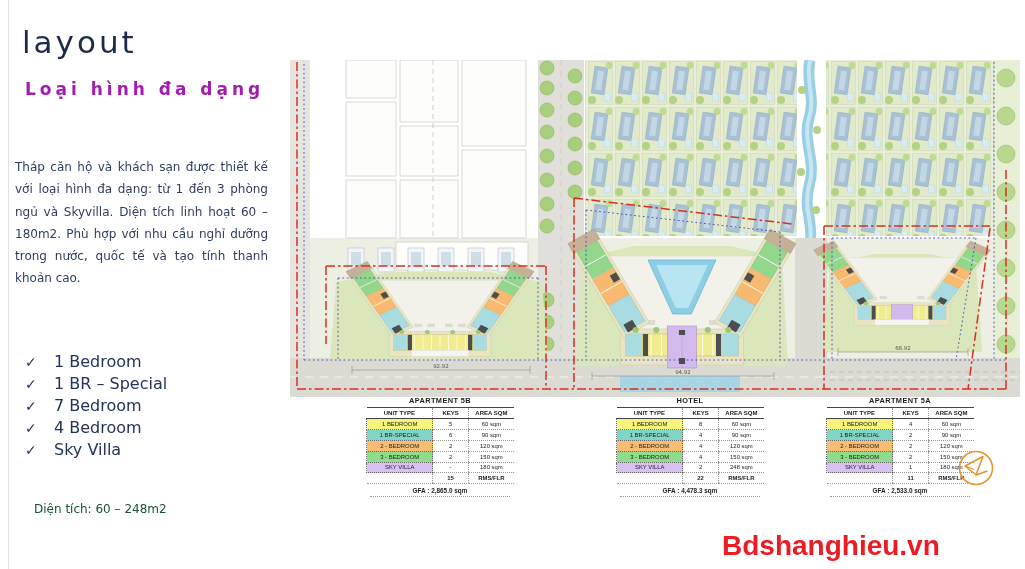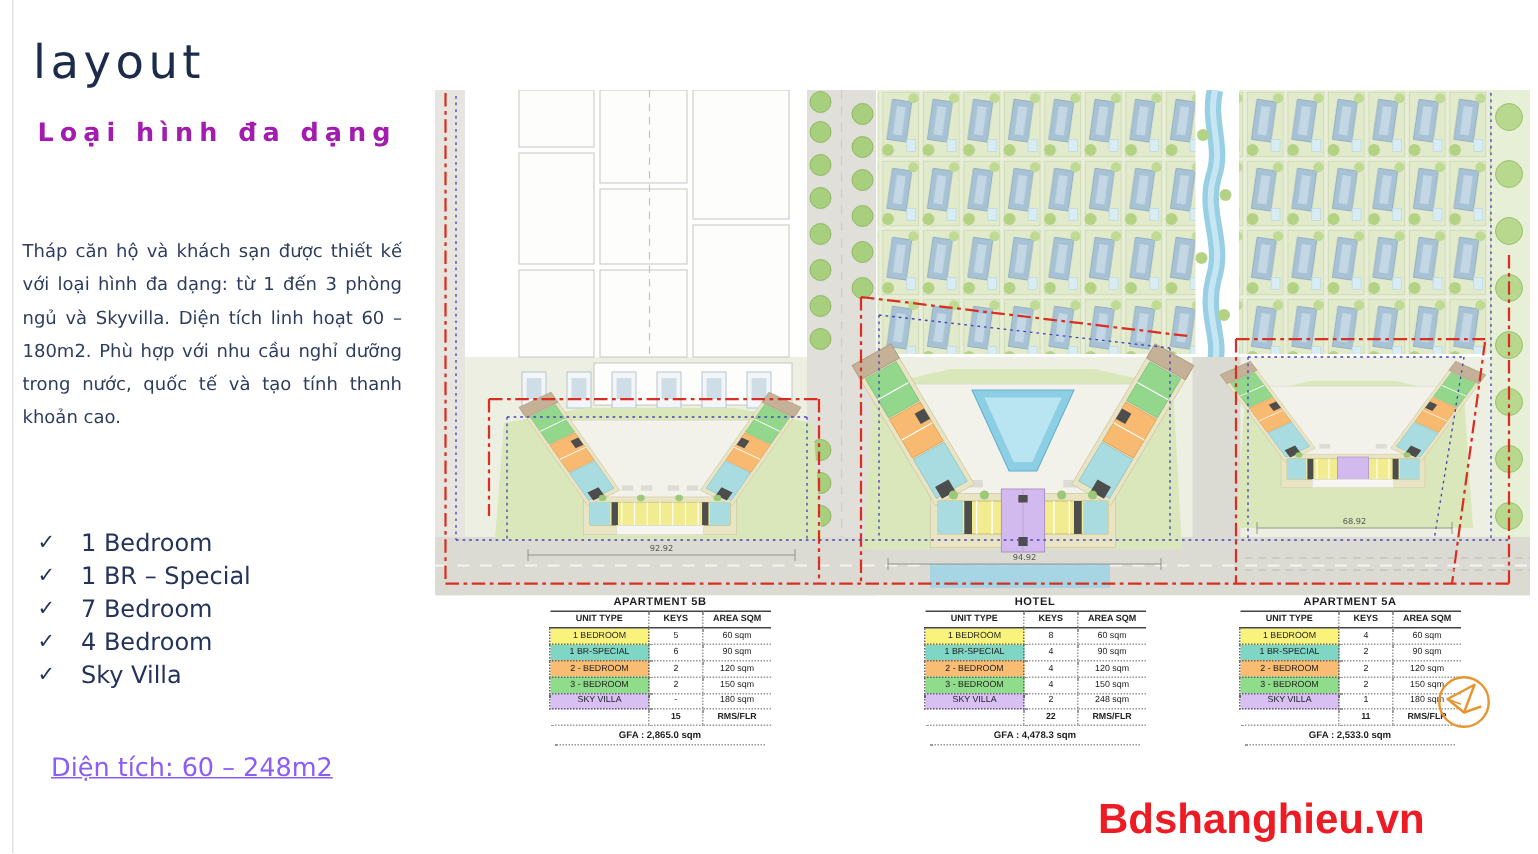--- a/index.html
+++ b/index.html
@@ -10,23 +10,23 @@
   
   .page-title{position:absolute;left:22px;top:24px;font-size:31px;font-weight:500;
               letter-spacing:3px;color:#1d2b4b;text-align:center;}
   .subtitle{position:absolute;left:25px;top:78px;font-size:17px;font-weight:600;
             letter-spacing:4px;color:#a21caf;line-height:22px;white-space:nowrap;}
   .body-text{position:absolute;left:15px;top:156px;width:253px;font-size:12px;
              color:#2e3d5e;line-height:22.3px;text-align:justify;}
   .checklist{position:absolute;left:25px;top:352px;color:#24335a;font-size:16px;}
   .check-row{display:flex;align-items:center;margin-bottom:3px;}
   .check-glyph{width:16px;font-size:14px;font-weight:700;color:#24335a;margin-right:13px;}
-  .area-note{position:absolute;left:34px;top:502px;font-size:17px;color:#8b5cf6;text-decoration:underline;}
+  .area-note{position:absolute;left:34px;top:502px;font-size:12px;color:#14532d;}
   .watermark{position:absolute;left:722px;top:530px;font-size:28px;font-weight:700;
-             color:#ed1c24;font-family:"Liberation Sans",sans-serif;margin-left:10px;}
+             color:#ed1c24;font-family:"Liberation Sans",sans-serif;}
 
   
   .utable{position:absolute;top:396px;width:148px;font-family:"Liberation Sans",sans-serif;}
   .ut-title{text-align:center;font-size:7.4px;font-weight:700;color:#1d1d1d;
             letter-spacing:.4px;margin-bottom:2px;}
   .utable table{width:100%;border-collapse:collapse;font-size:5.9px;color:#222;
                 border-top:1.3px solid #444;}
   .utable th{font-weight:700;border-top:1px solid #444;border-bottom:1px solid #444;
              padding:2.2px 1px;text-align:center;font-size:6px;}
   .utable td{padding:1.9px 1px;text-align:center;border-bottom:1px dotted #999;}

